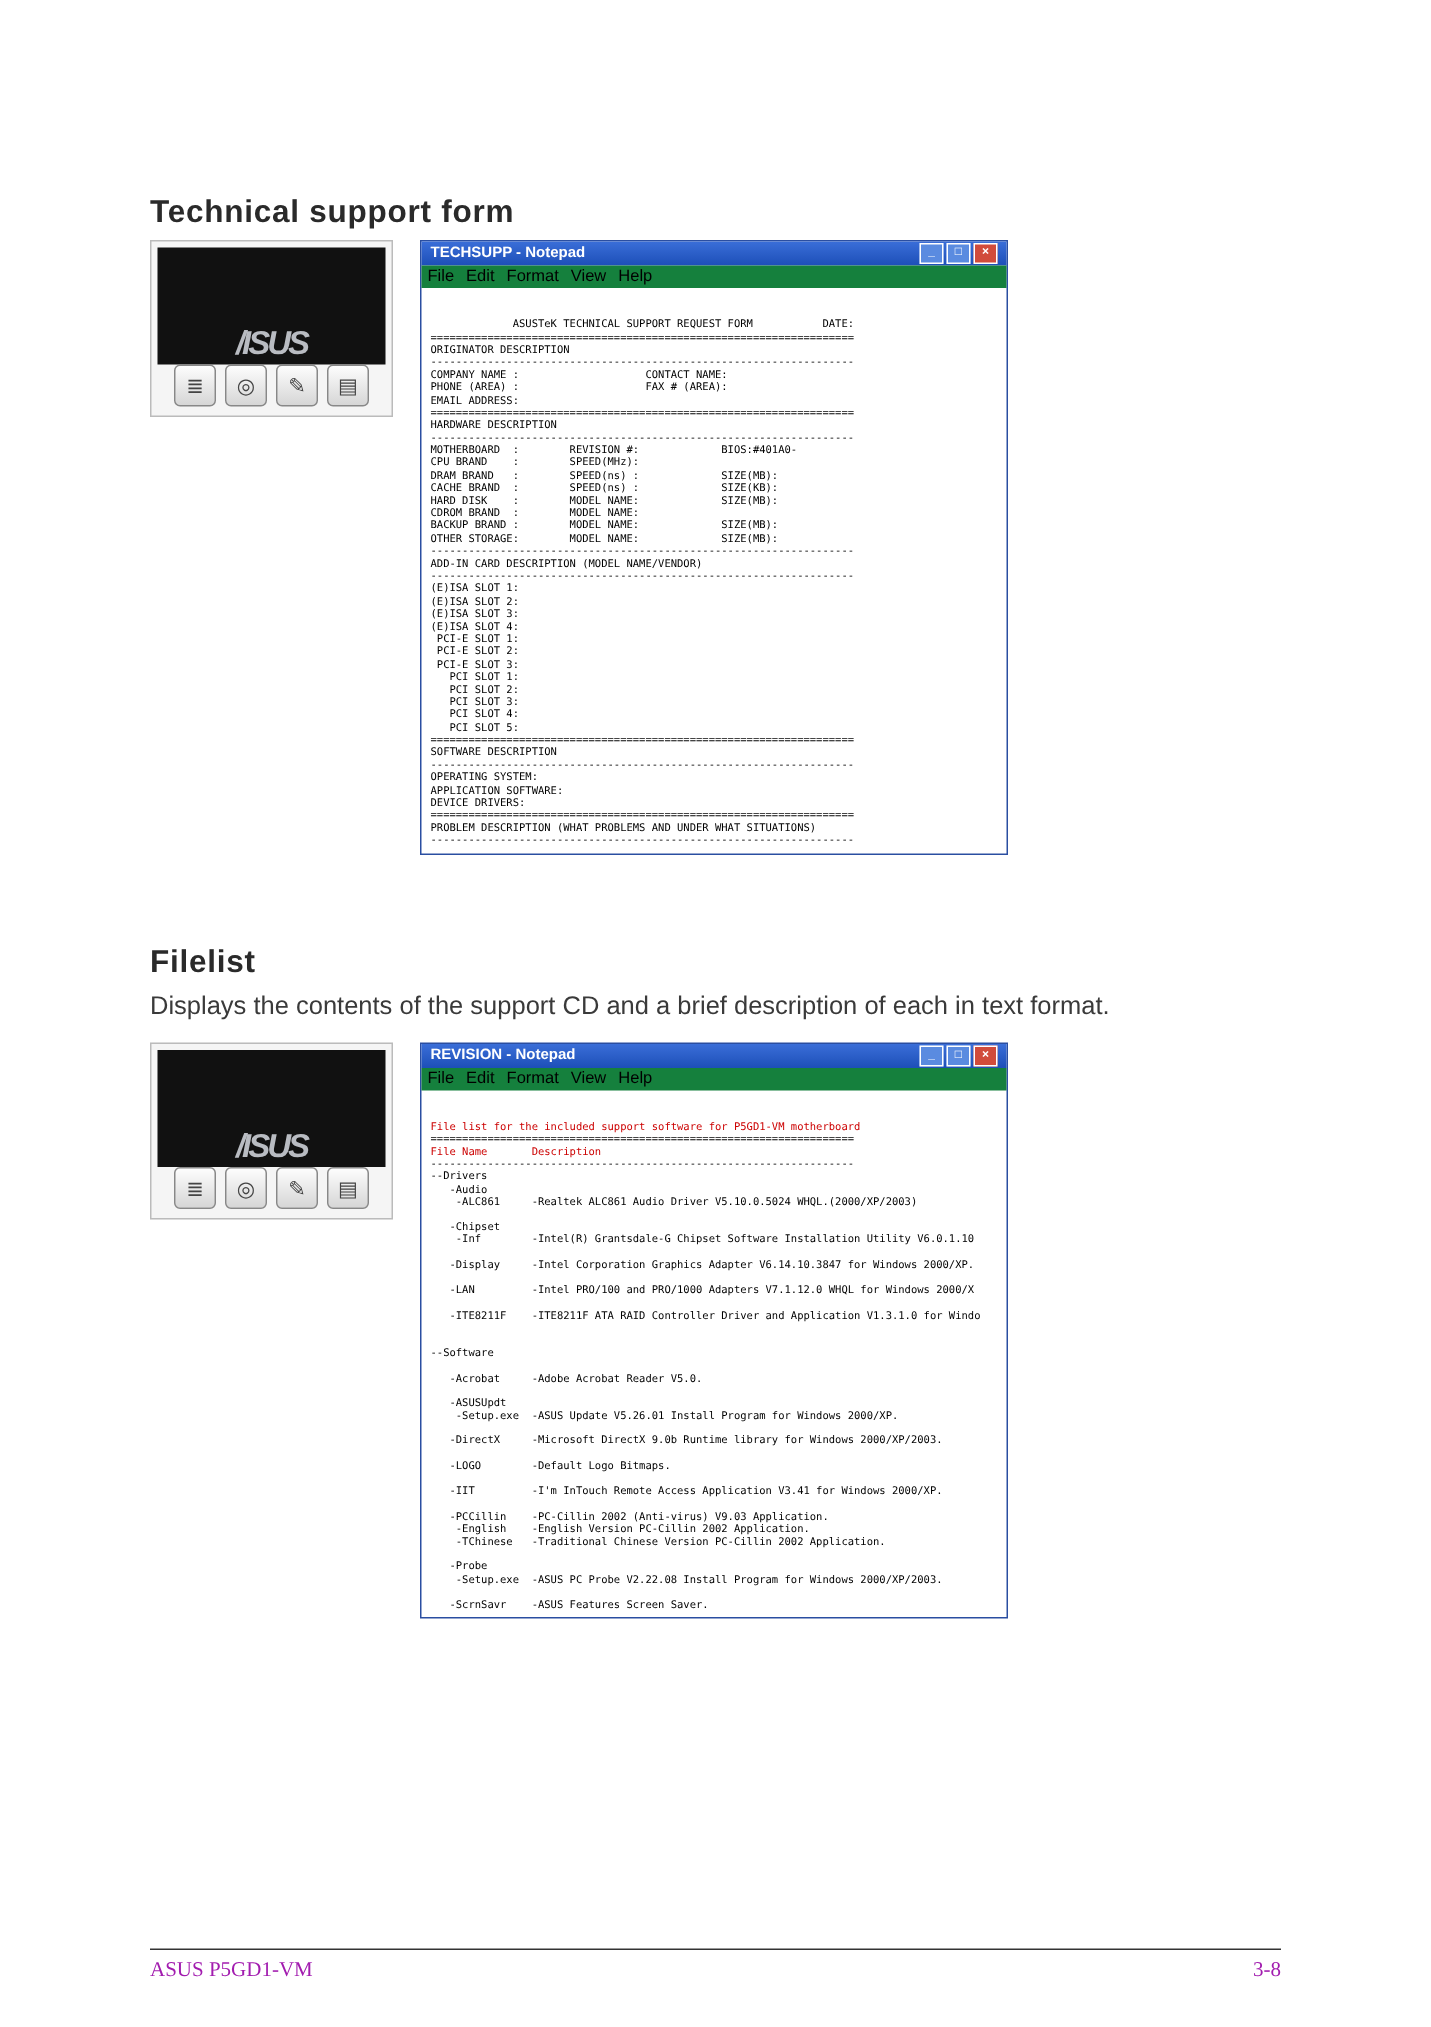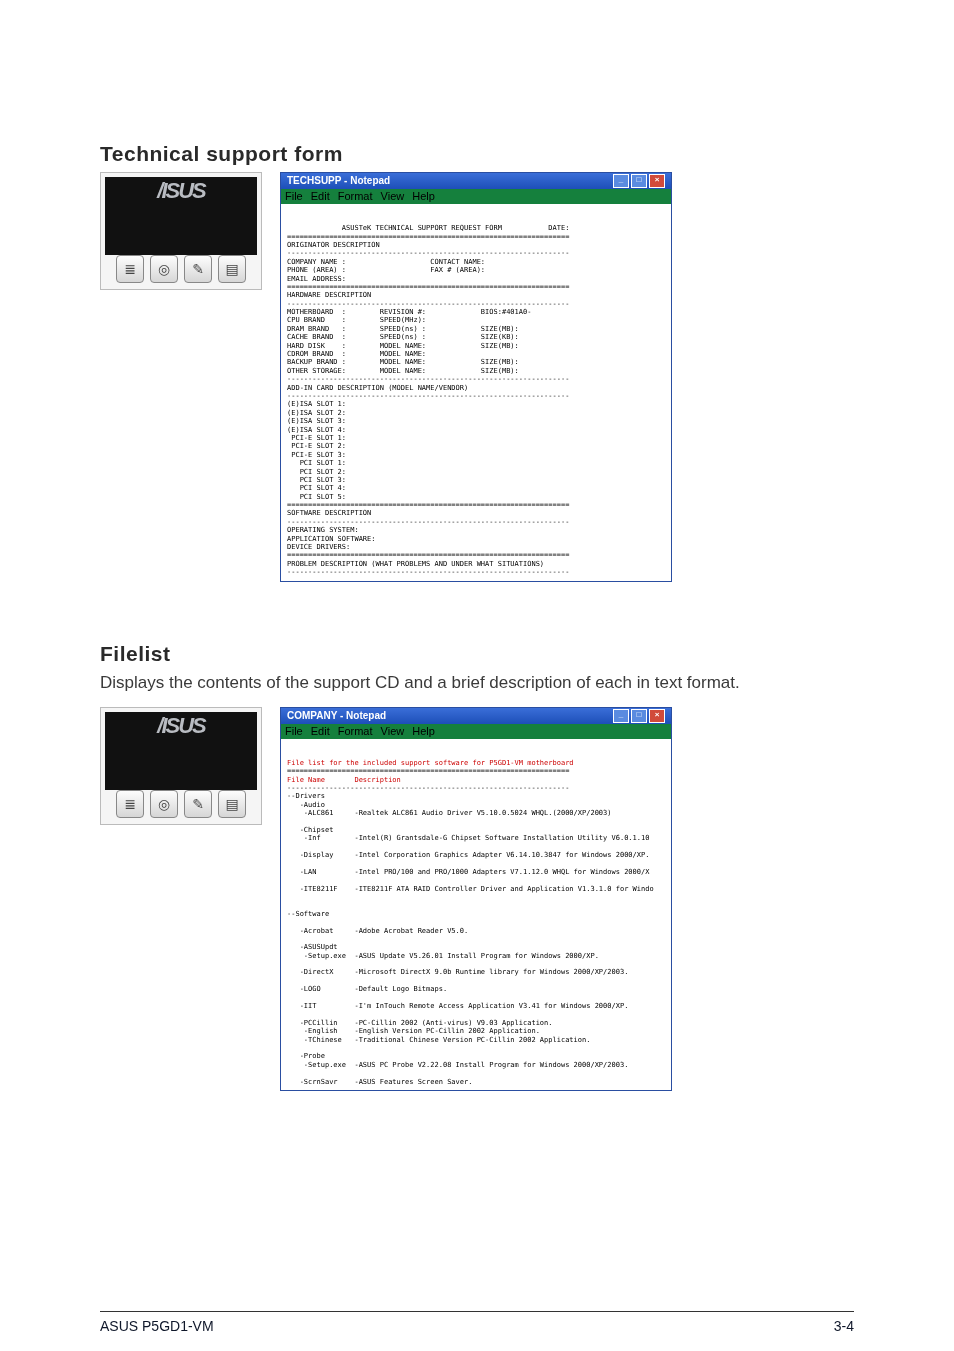--- a/index.html
+++ b/index.html
@@ -10,21 +10,21 @@
     color: #333;
     width: 954px;
   }
   .page {
     padding: 130px 100px 40px 100px;
   }
   h2.section-title {
     font-family: Arial, Helvetica, sans-serif;
     font-size: 21px;
     font-weight: bold;
-    margin: 12px 0 6px 0;
+    margin: 0 0 6px 0;
     color: #2a2a2a;
     letter-spacing: 0.5px;
   }
   p.section-desc {
     font-size: 17px;
     line-height: 1.35;
     margin: 0 0 12px 0;
     color: #3a3a3a;
   }
   .row {
@@ -42,21 +42,21 @@
     flex-direction: column;
     justify-content: space-between;
     padding: 4px;
     box-sizing: border-box;
     position: relative;
   }
   .thumb-top {
     height: 80px;
     background: #111;
     display: flex;
-    align-items: flex-start;
+    align-items: flex-end;
     justify-content: center;
   }
   .thumb-top svg { display:block; }
   .thumb-bottom {
     display: flex;
     gap: 6px;
     justify-content: center;
     padding-bottom: 2px;
   }
   .iconbtn {
@@ -108,23 +108,23 @@
     margin-top: 16px;
   }
   .notepad-body.file .red { color:#c00; }
   .footer {
     position: relative;
     margin-top: 220px;
     border-top: 1px solid #333;
     padding-top: 6px;
     display:flex;
     justify-content: space-between;
-    font-family: Liberation Sans, sans-serif;
+    font-family: Liberation Serif, serif;
     font-size: 14px;
-    color:#0f172a;
+    color:#a21caf;
   }
 </style>
 </head>
 <body>
 
 <div class="page">
 
   <h2 class="section-title">Technical support form</h2>
 
   <div class="row">
@@ -216,21 +216,21 @@
       <div class="thumb-bottom">
         <div class="iconbtn">≣</div>
         <div class="iconbtn">◎</div>
         <div class="iconbtn">✎</div>
         <div class="iconbtn">▤</div>
       </div>
     </div>
 
     <div class="window">
       <div class="titlebar">
-        <span>COMPANY - Notepad</span>
+        <span>REVISION - Notepad</span>
         <div class="tbtns">
           <div class="tbtn">_</div>
           <div class="tbtn">□</div>
           <div class="tbtn close">×</div>
         </div>
       </div>
       <div class="menubar">
         <span>File</span>
         <span>Edit</span>
         <span>Format</span>
@@ -275,16 +275,16 @@
    -Probe       
     -Setup.exe  -ASUS PC Probe V2.22.08 Install Program for Windows 2000/XP/2003.
                 
    -ScrnSavr    -ASUS Features Screen Saver.
 </div>
     </div>
   </div>
 
   <div class="footer">
     <span>ASUS P5GD1-VM</span>
-    <span>3-4</span>
+    <span>3-8</span>
   </div>
 
 </div>
 
 </body></html>

